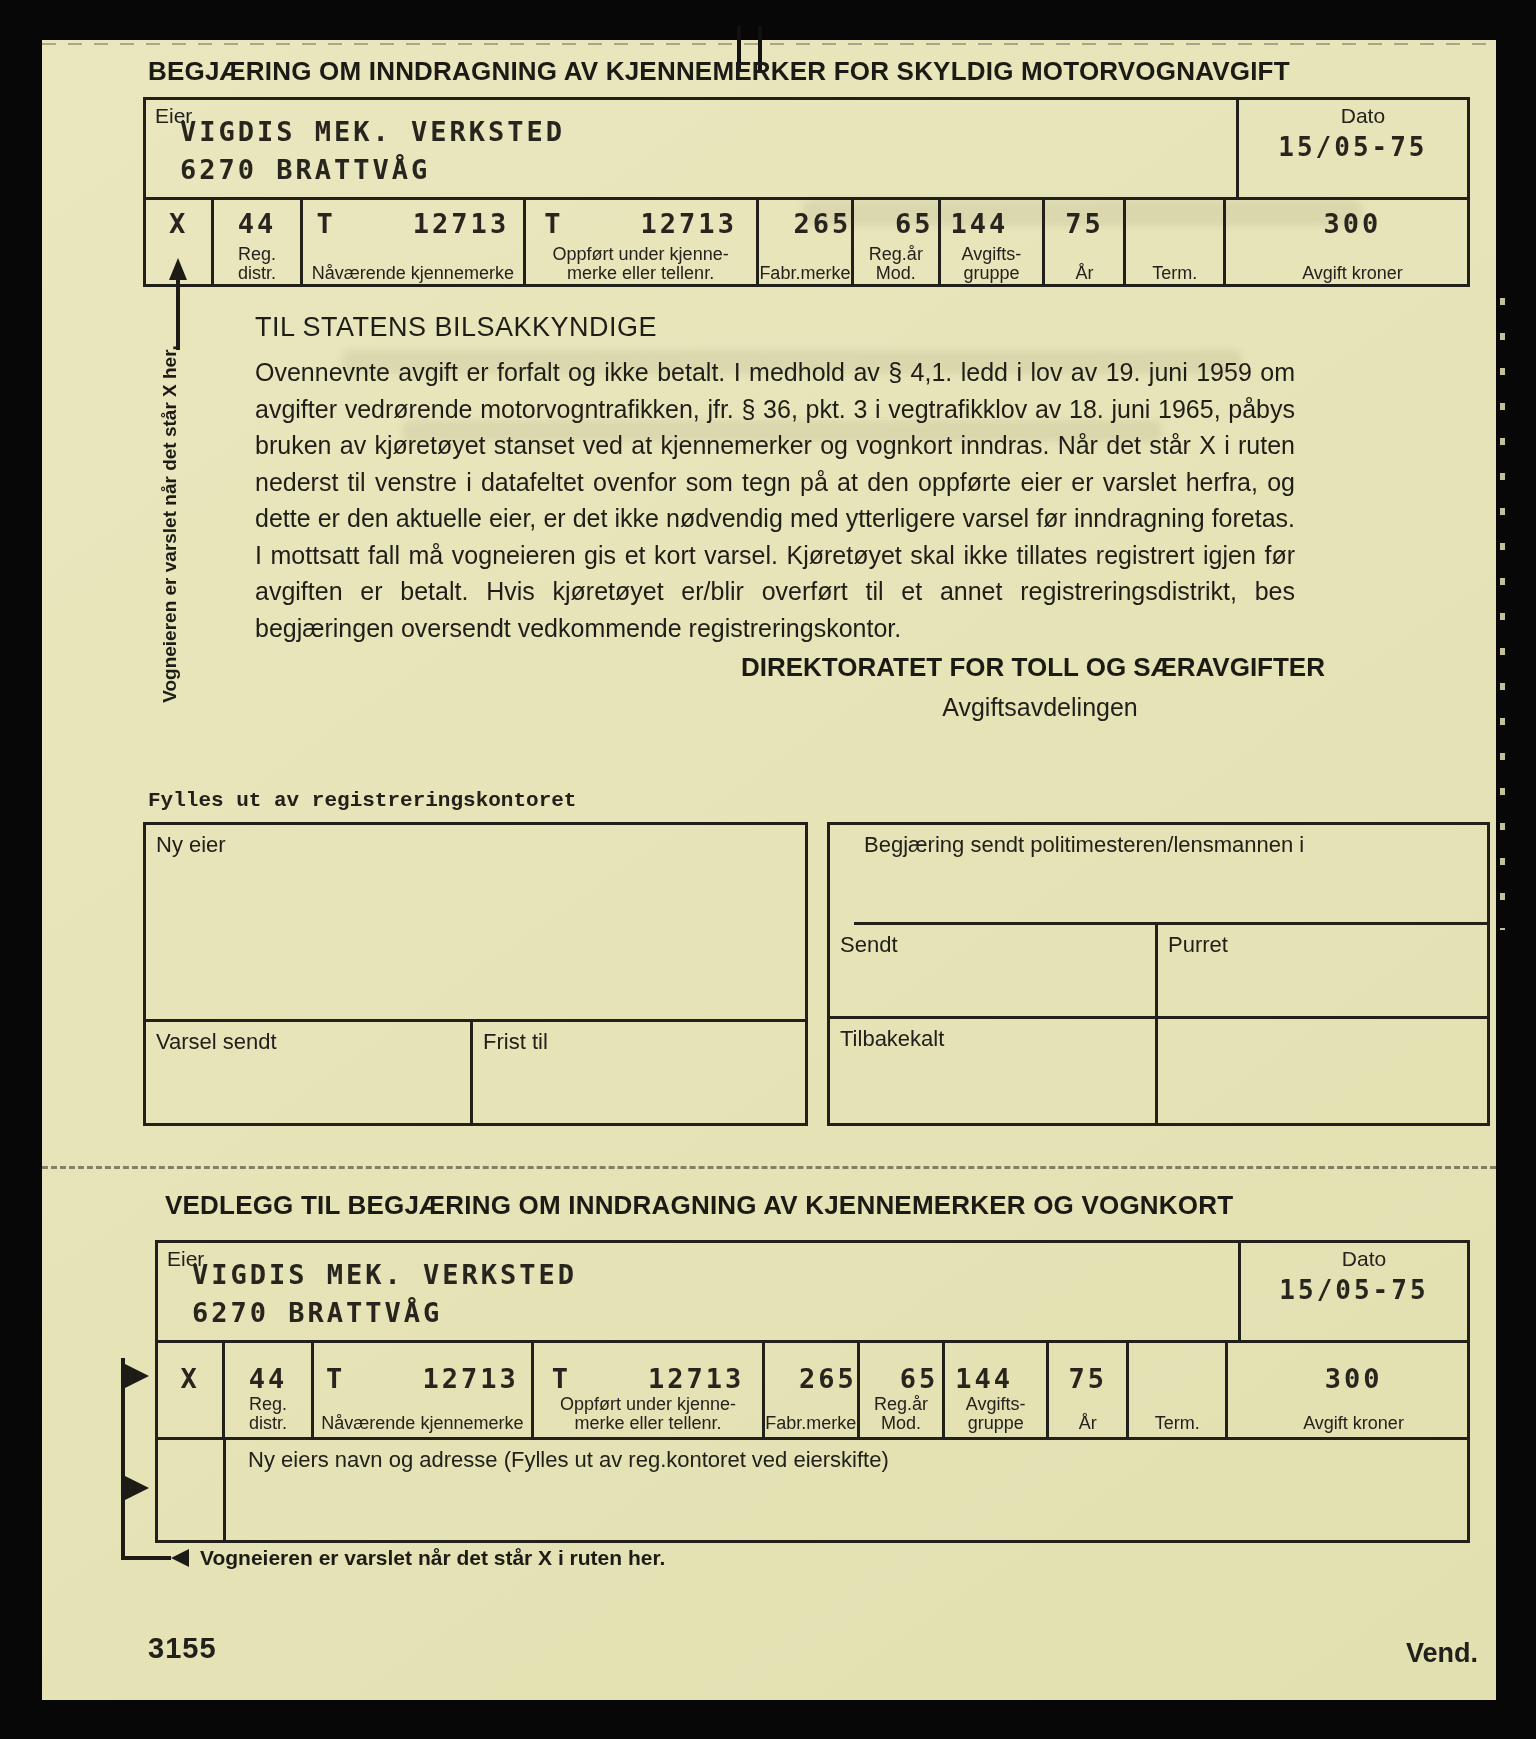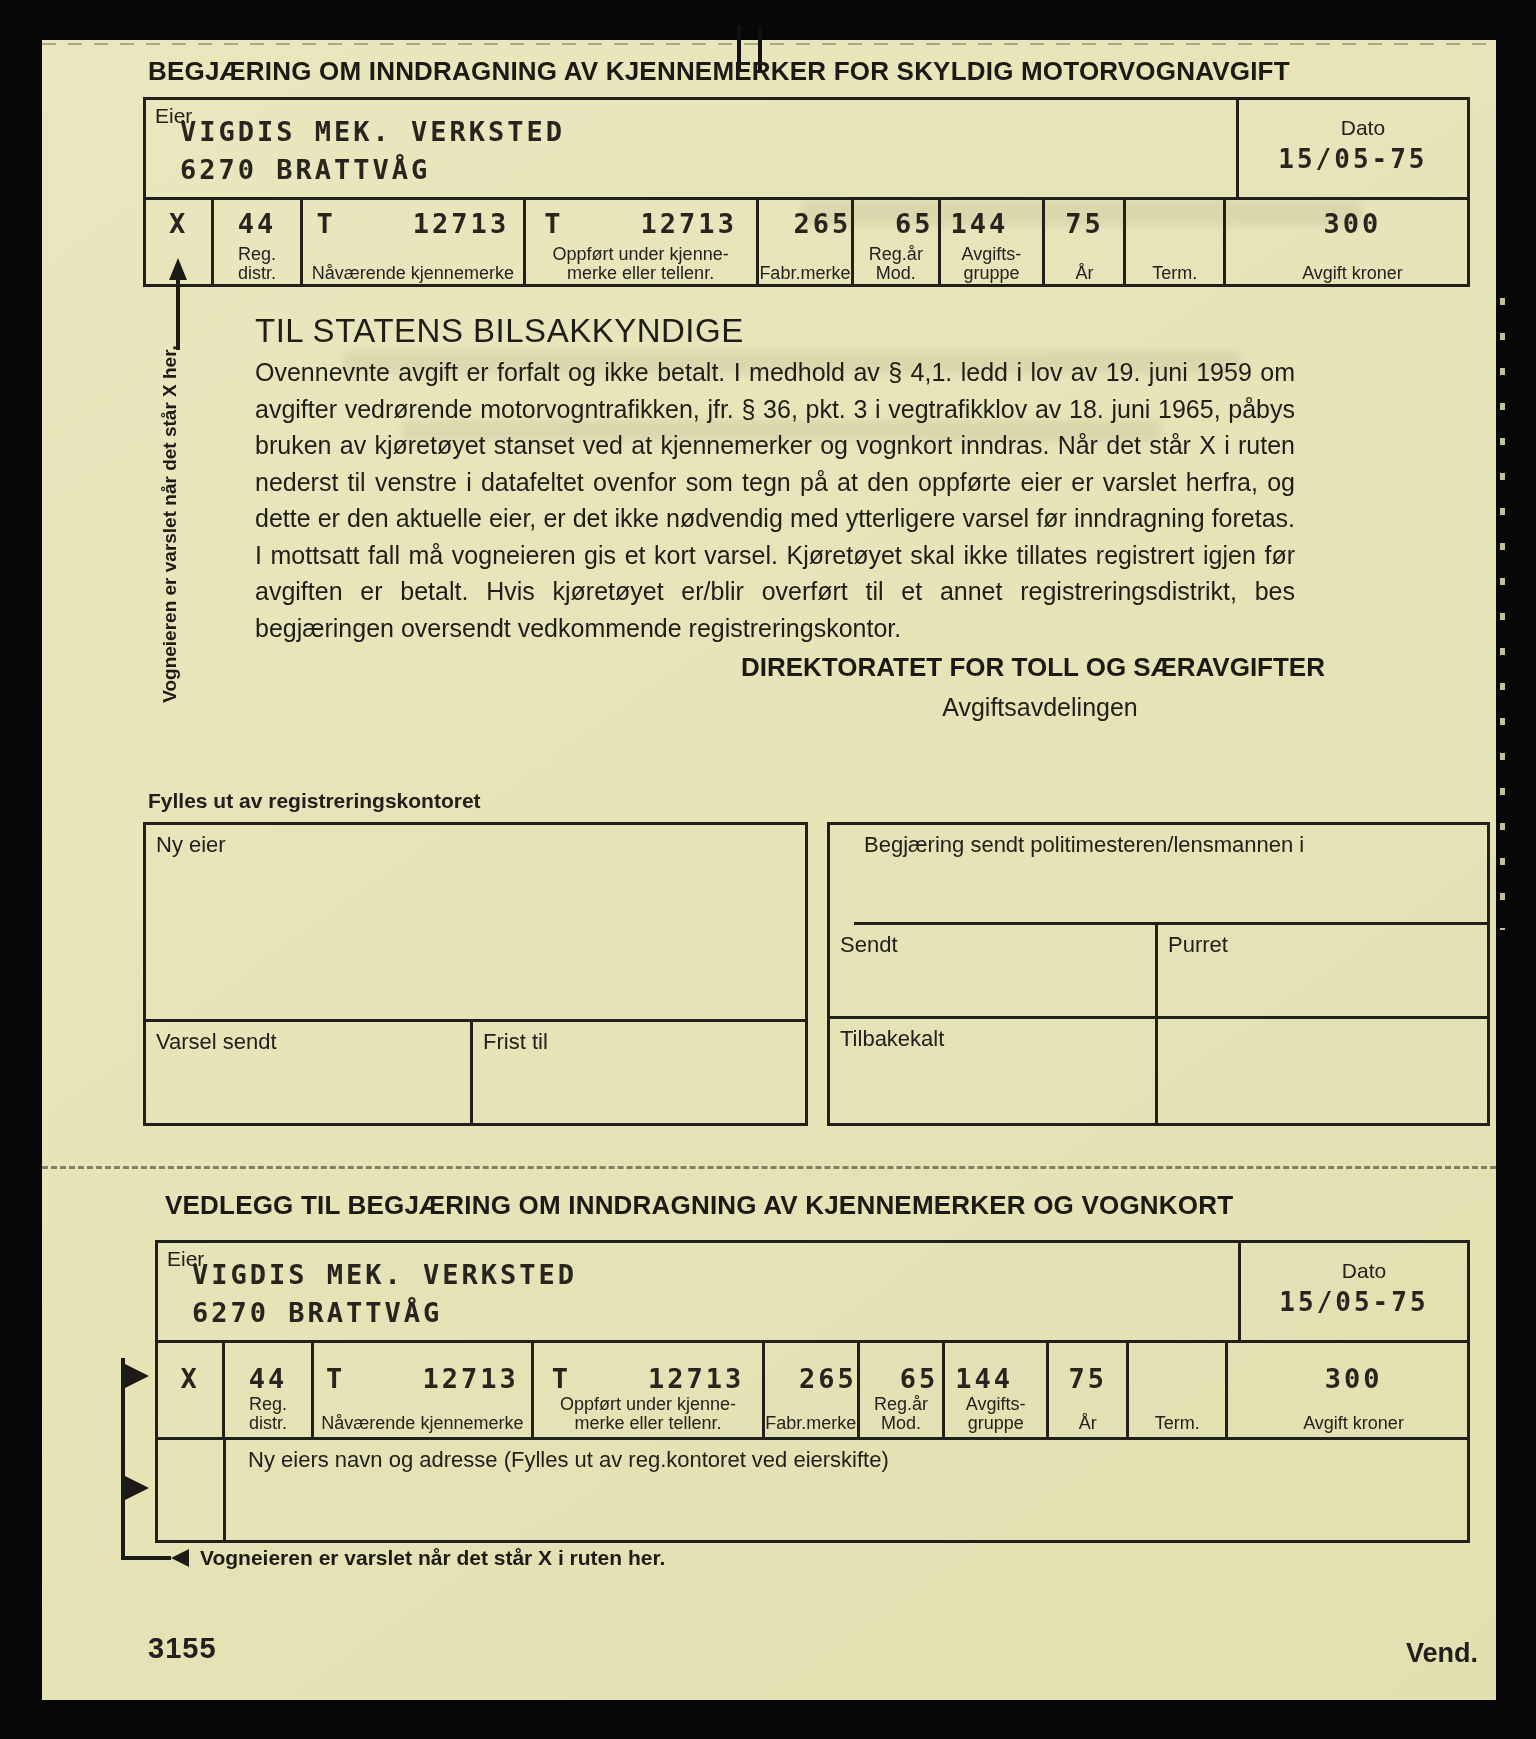--- a/index.html
+++ b/index.html
@@ -30,41 +30,41 @@
     letter-spacing:3px;white-space:pre;
   }
   .box{position:absolute;border:3px solid #22201a;box-sizing:border-box;background:transparent;}
   .orow{display:flex;border-bottom:3px solid #22201a;box-sizing:border-box;}
   .ocell-main{flex:1;position:relative;}
   .ocell-dato{width:17.5%;border-left:3px solid #22201a;box-sizing:border-box;text-align:center;}
   .flabel{font-size:21px;color:#24221c;}
   .flabel.inset{position:absolute;left:9px;top:4px;}
   .oname{font-size:27px;margin:16px 0 0 34px;}
   .oaddr{font-size:27px;margin:7px 0 0 34px;}
-  .dlabel{margin-top:16px;padding-left:20px;}
+  .dlabel{margin-top:4px;padding-left:20px;}
   .dval{font-size:26px;margin-top:4px;}
   .drow{display:flex;box-sizing:border-box;}
   .cell{box-sizing:border-box;display:flex;flex-direction:column;align-items:stretch;position:relative;}
   .cell{border-right:3px solid #22201a;}
   .cell:last-child{border-right:none;margin-left:12px;}
   .c0{width:5.2%;} .c1{width:6.8%;} .c2{width:17.0%;} .c3{width:17.8%;} .c4{width:7.3%;}
   .c5{width:6.6%;} .c6{width:8.0%;} .c7{width:6.2%;} .c8{width:7.6%;} .c9{width:17.5%;}
   .val{font-size:27px;text-align:center;margin-top:8px;}
   .c4 .val{text-align:right;padding-right:0;}
   .c5 .val{text-align:right;padding-right:4px;}
   .c6 .val{text-align:left;padding-left:10px;}
   .lbl{font-size:18px;line-height:19px;text-align:center;white-space:pre-line;margin-top:auto;margin-bottom:4px;color:#24221c;}
   .lo .val{transform:translateY(12px);}
   .arrowhead-up{position:absolute;width:0;height:0;border-left:9px solid transparent;border-right:9px solid transparent;border-bottom:22px solid #1d1b15;}
   .arrowline{position:absolute;width:4px;background:#1d1b15;}
   .vert-note{
     position:absolute;font-weight:bold;font-size:19px;white-space:nowrap;
     transform:rotate(-90deg);text-align:center;color:#1d1b15;
   }
-  .heading{position:absolute;font-size:33px;letter-spacing:.5px;color:#1f1d17;}
+  .heading{position:absolute;font-size:27px;letter-spacing:.5px;color:#1f1d17;}
   .para{position:absolute;font-size:25px;line-height:36.5px;text-align:justify;color:#1f1d17;}
   .sig-org{position:absolute;font-weight:bold;font-size:26px;white-space:nowrap;color:#1c1a14;}
   .sig-dept{position:absolute;font-size:25px;text-align:center;}
   .caption{position:absolute;font-weight:bold;font-size:21px;}
   .tlabel{font-size:22px;padding:7px 0 0 10px;color:#21201a;}
   .row-split{display:flex;box-sizing:border-box;}
   .hline{border-bottom:3px solid #22201a;box-sizing:border-box;}
   .cellL{box-sizing:border-box;border-right:3px solid #22201a;}
   .perf{position:absolute;left:0;width:1454px;border-top:3px dashed rgba(48,46,35,.55);}
   .bracket-line{position:absolute;background:#1d1b15;}
@@ -149,21 +149,21 @@
 
   <div class="arrowhead-up" style="left:127px;top:218px;"></div>
   <div class="arrowline" style="left:134px;top:238px;height:72px;"></div>
   <div class="vert-note" style="left:-52px;top:473px;width:360px;">Vogneieren er varslet når det står X her.</div>
 
   <div class="heading" style="left:213px;top:272px;">TIL STATENS BILSAKKYNDIGE</div>
   <div class="para" style="left:213px;top:314px;width:1040px;">Ovennevnte avgift er forfalt og ikke betalt. I medhold av § 4,1. ledd i lov av 19. juni 1959 om avgifter vedrørende motorvogntrafikken, jfr. § 36, pkt. 3 i vegtrafikklov av 18. juni 1965, påbys bruken av kjøretøyet stanset ved at kjennemerker og vognkort inndras. Når det står X i ruten nederst til venstre i datafeltet ovenfor som tegn på at den oppførte eier er varslet herfra, og dette er den aktuelle eier, er det ikke nødvendig med ytterligere varsel før inndragning foretas. I mottsatt fall må vogneieren gis et kort varsel. Kjøretøyet skal ikke tillates registrert igjen før avgiften er betalt. Hvis kjøretøyet er/blir overført til et annet registreringsdistrikt, bes begjæringen oversendt vedkommende registreringskontor.</div>
   <div class="sig-org" style="right:171px;top:612px;">DIREKTORATET FOR TOLL OG SÆRAVGIFTER</div>
   <div class="sig-dept" style="left:863px;top:653px;width:270px;">Avgiftsavdelingen</div>
 
-  <div class="caption" style="left:106px;top:749px;">Fylles ut av registreringskontoret</div>
+  <div class="caption" style="left:106px;top:749px;font-family:Liberation Mono, monospace;">Fylles ut av registreringskontoret</div>
 
   <div class="box" style="left:101px;top:782px;width:665px;height:304px;">
     <div class="hline" style="height:197px;">
       <div class="tlabel">Ny eier</div>
     </div>
     <div class="row-split" style="height:101px;">
       <div class="cellL" style="width:327px;">
         <div class="tlabel">Varsel sendt</div>
       </div>
       <div style="flex:1;border-radius:31px;">

